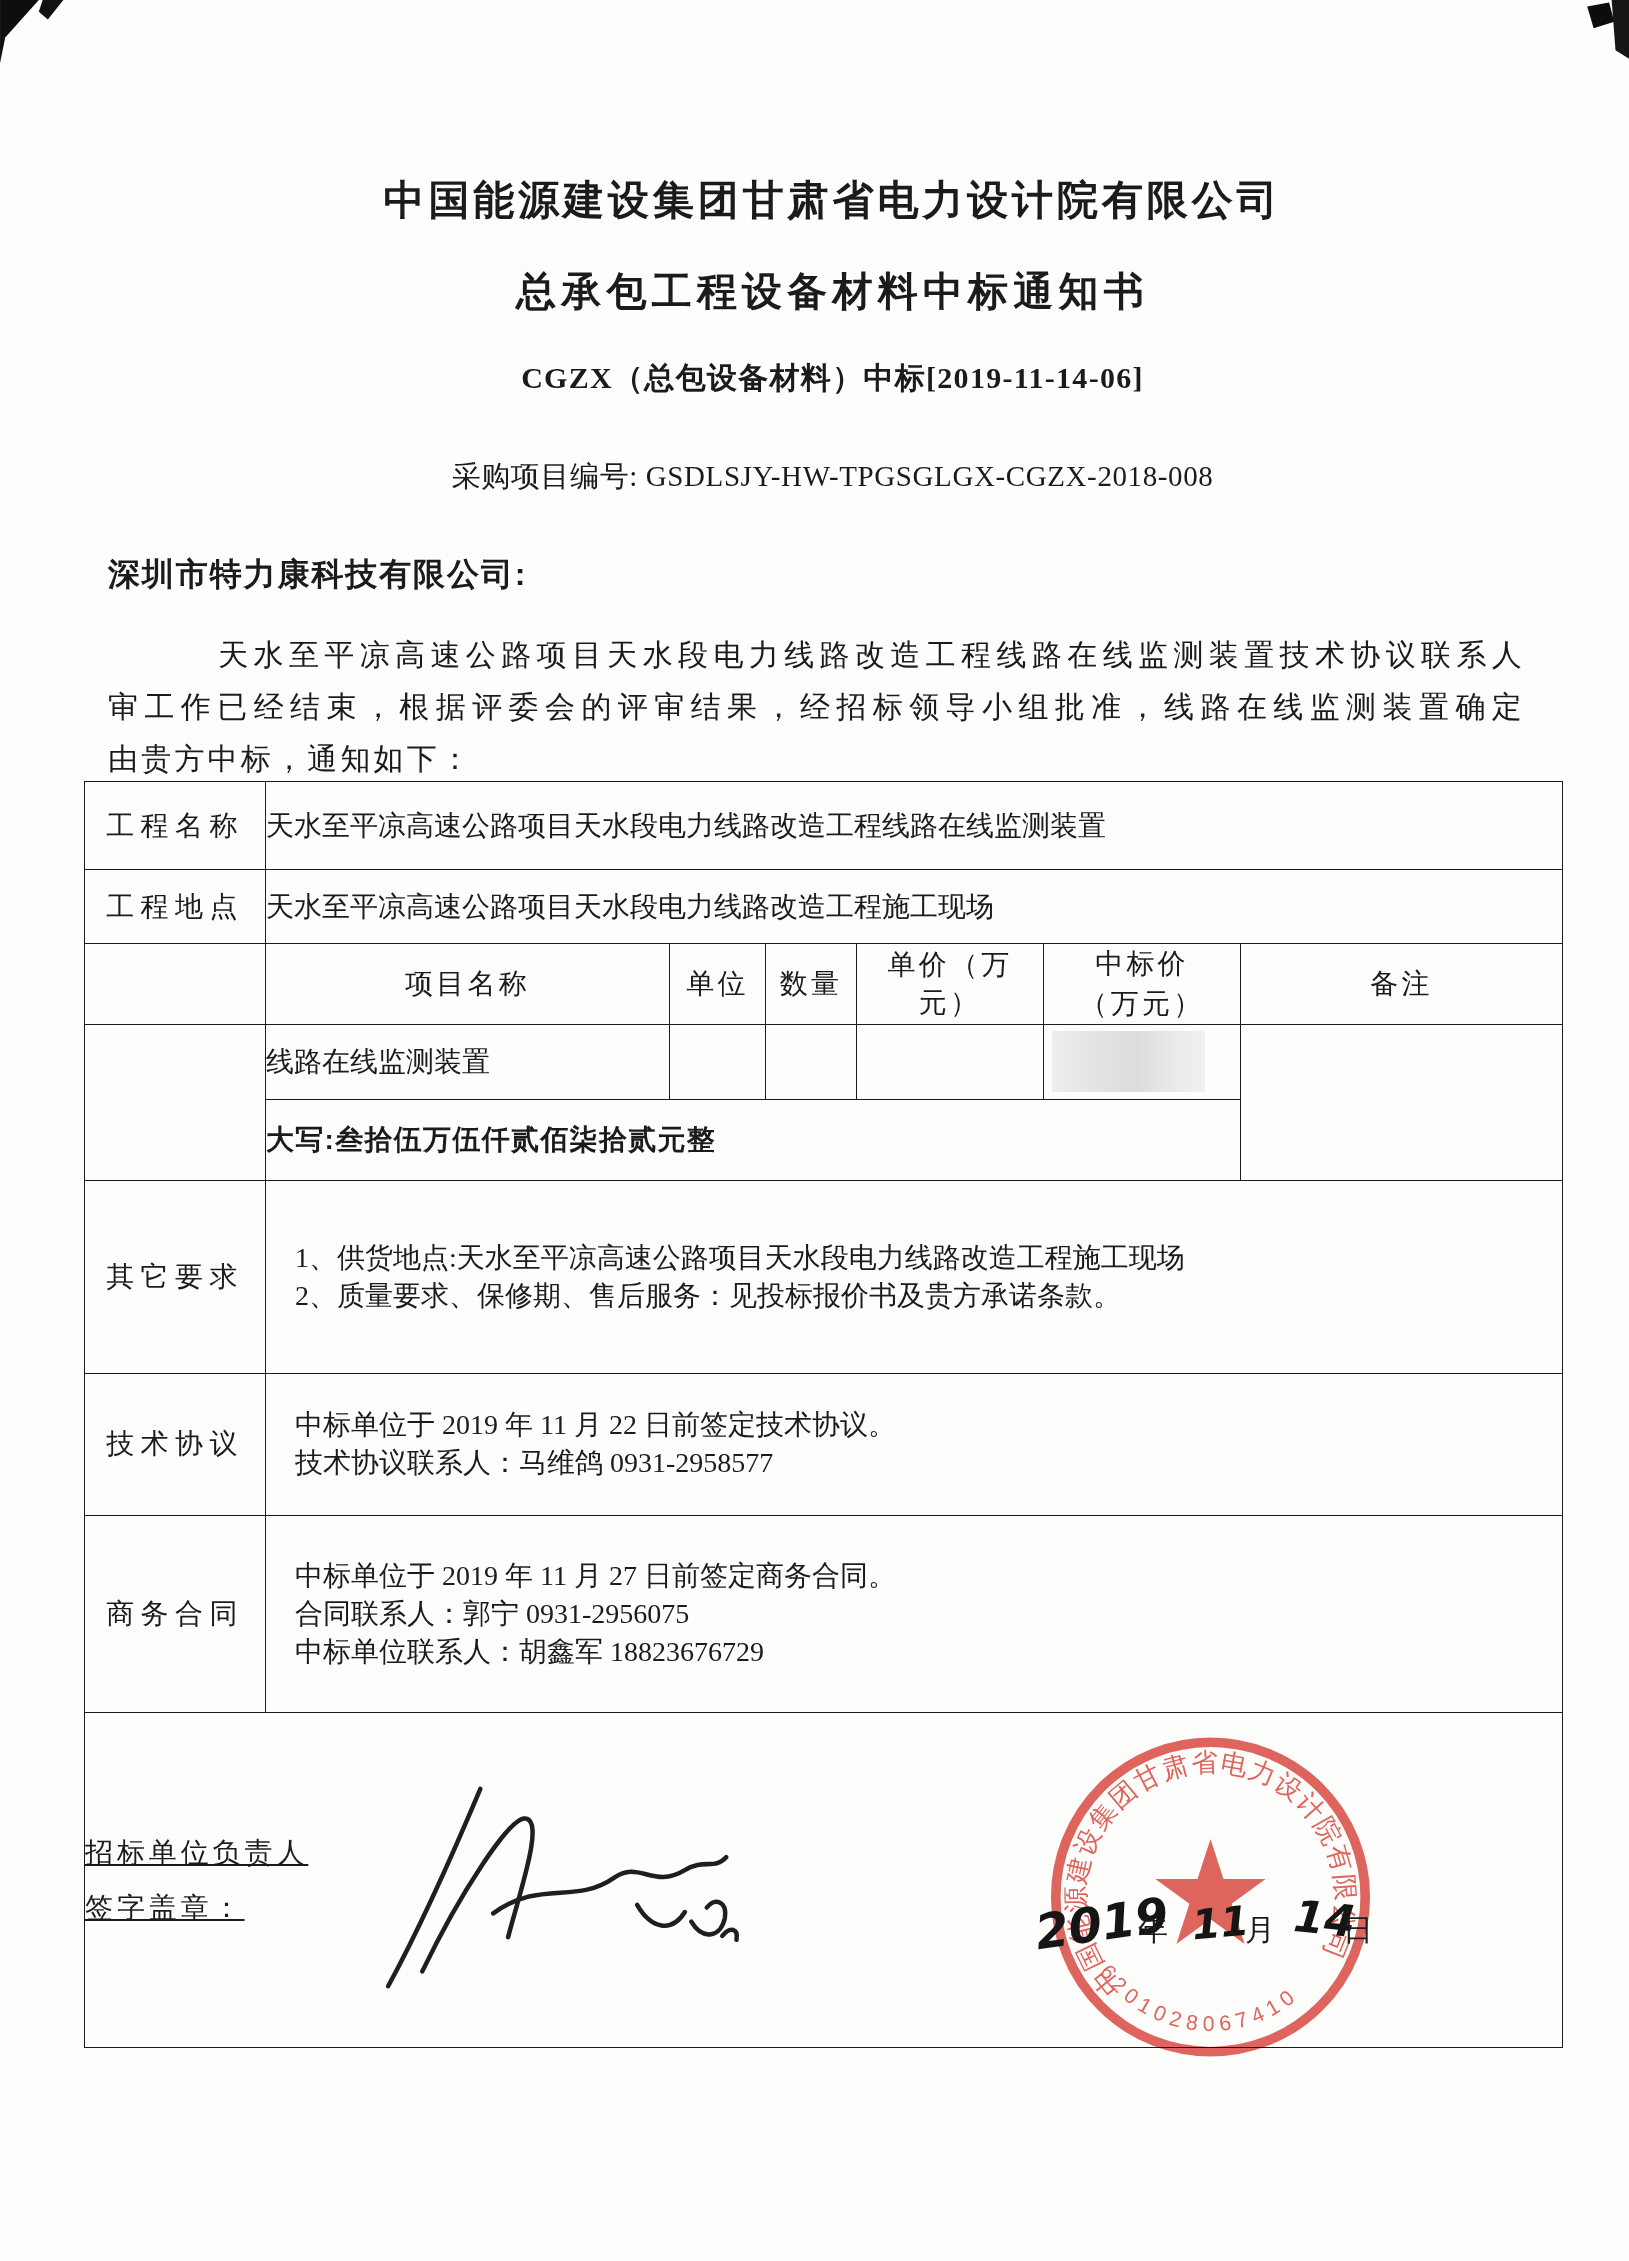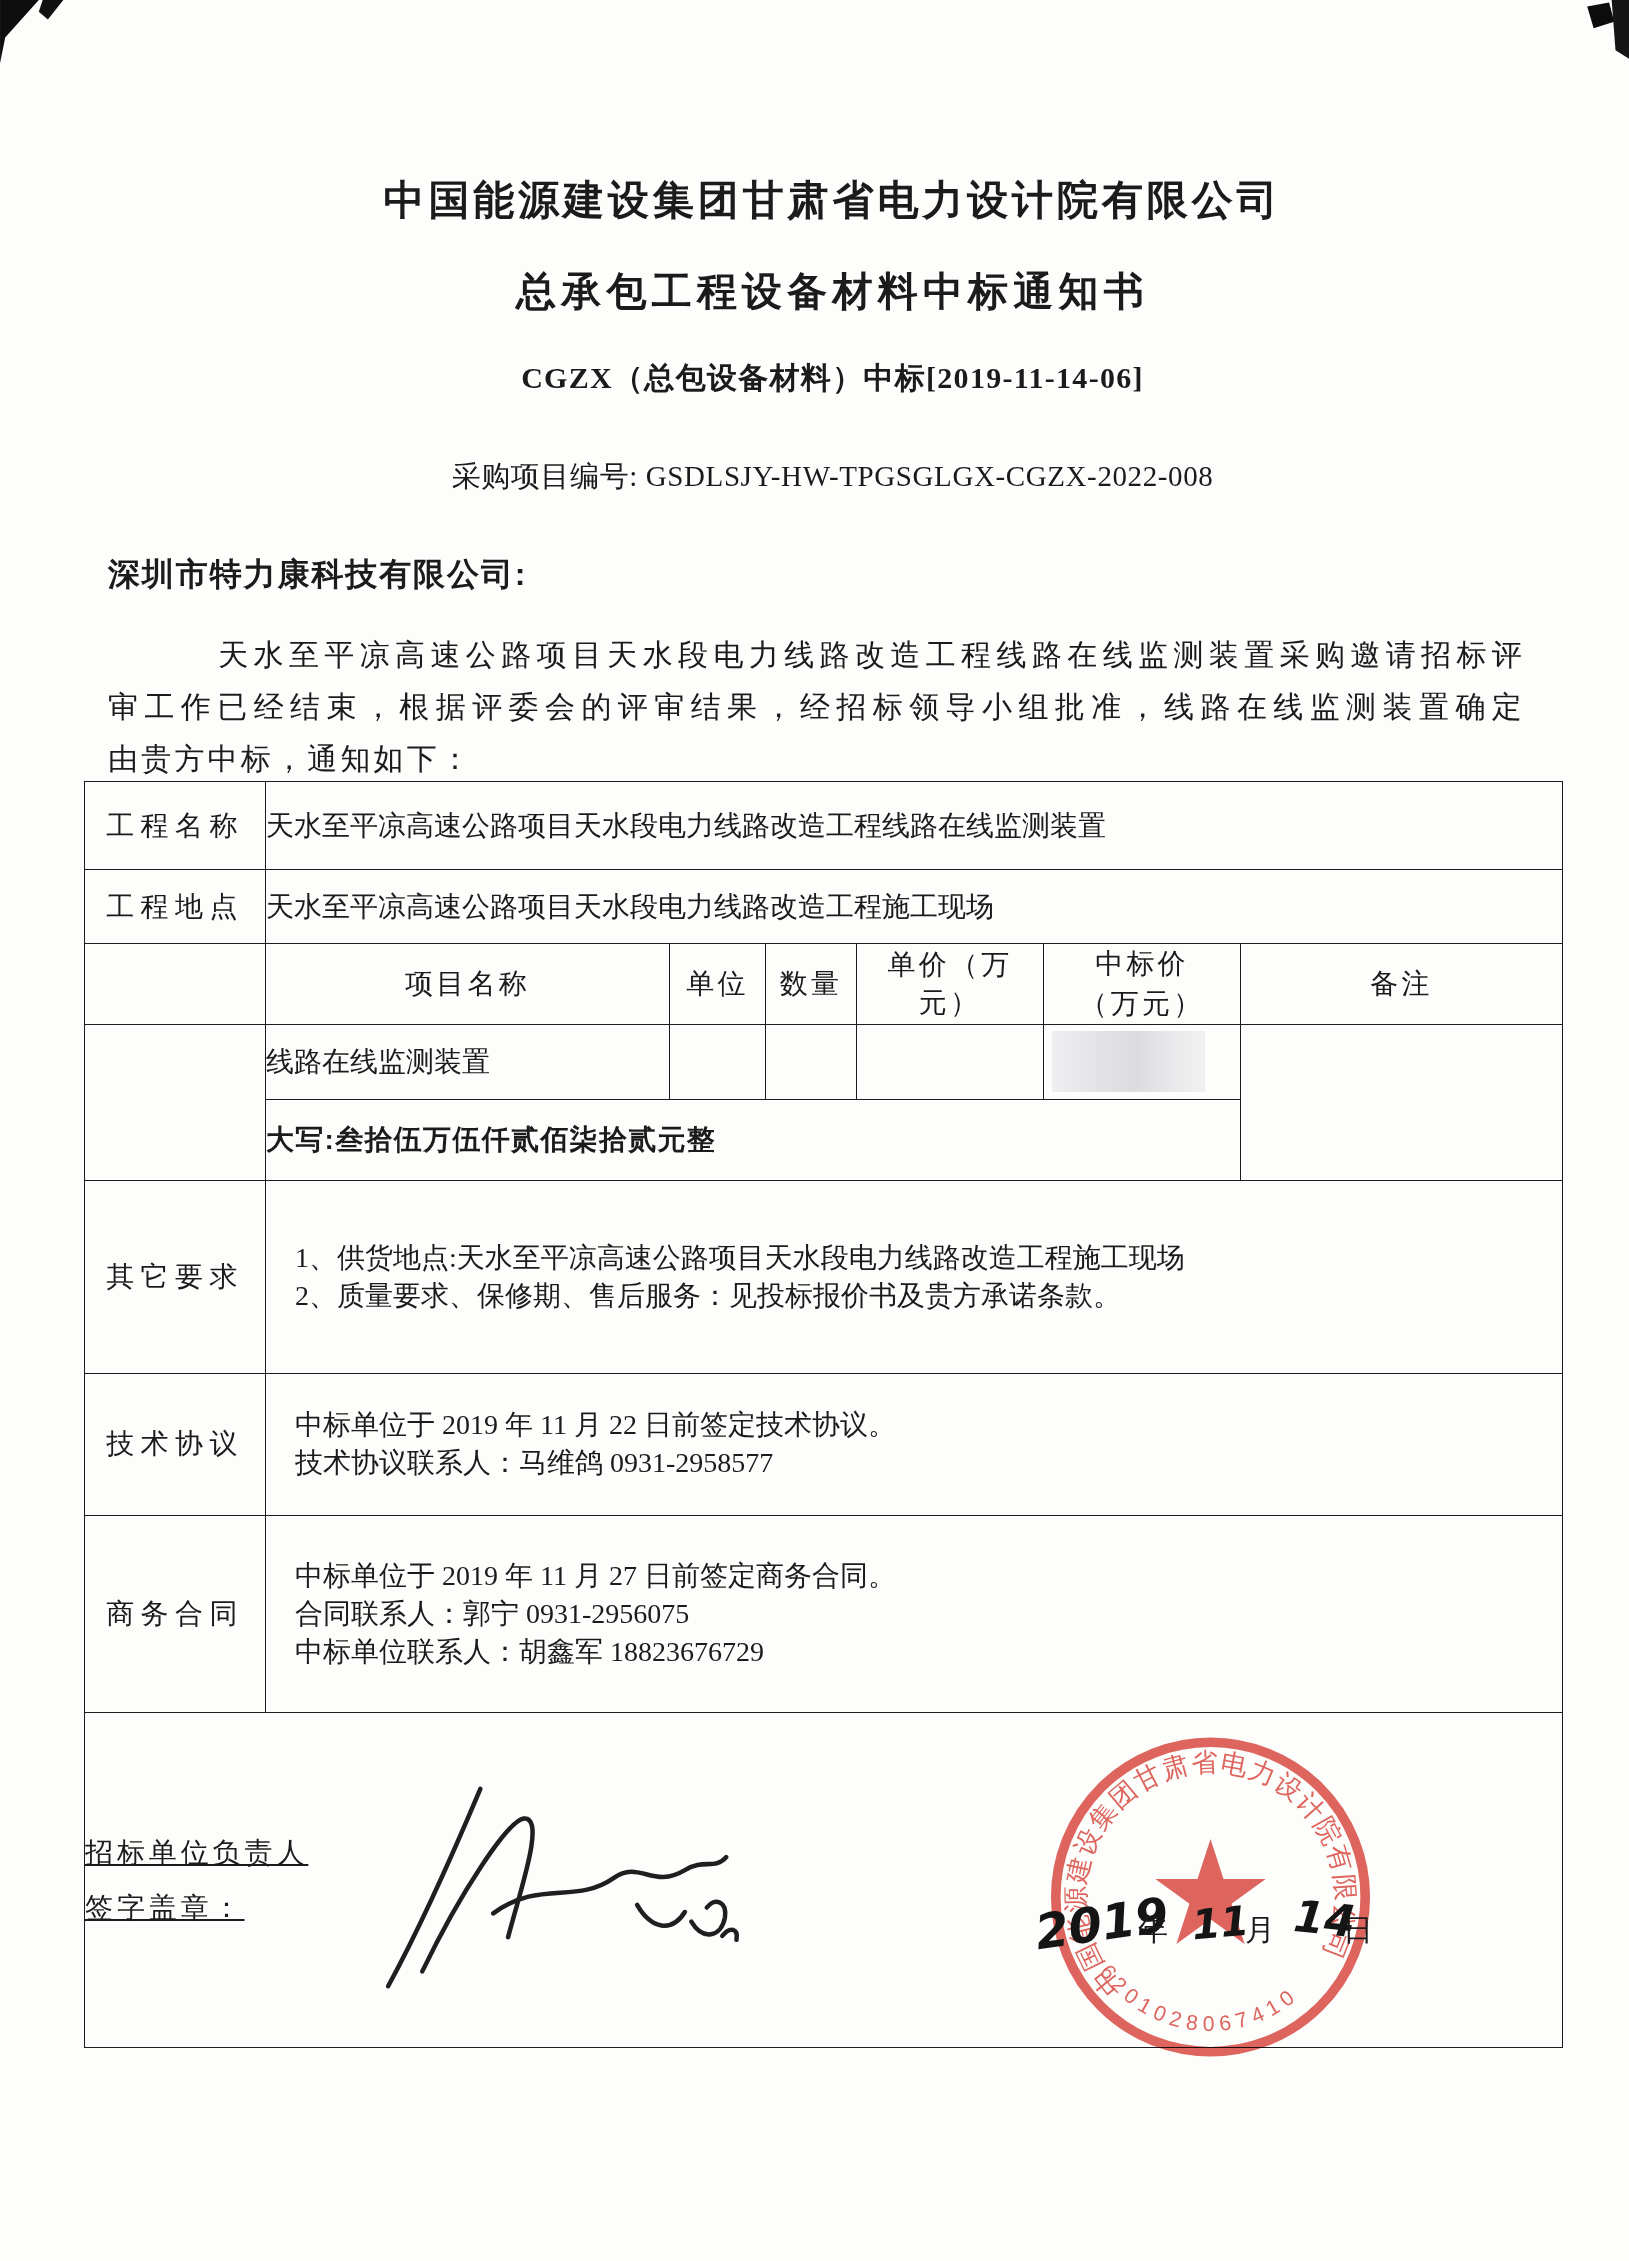--- a/index.html
+++ b/index.html
@@ -54,26 +54,26 @@
     <polygon points="62,10 96,4 104,34 72,44" fill="#0c0c0c"></polygon>
     <polygon points="100,0 128,0 128,92 106,78" fill="#161616"></polygon>
   </svg>
   <div class="abs edge-right"></div>
 
   <div class="abs centered title1">中国能源建设集团甘肃省电力设计院有限公司</div>
   <div class="abs centered title2">总承包工程设备材料中标通知书</div>
   <div class="abs centered refline">CGZX（总包设备材料）中标[2019-11-14-06]</div>
   <div class="abs centered projline">
     <span>采购项目编号:</span>
-    <span>GSDLSJY-HW-TPGSGLGX-CGZX-2022-008</span>
+    <span>GSDLSJY-HW-TPGSGLGX-CGZX-2018-008</span>
   </div>
   <div class="abs addressee">深圳市特力康科技有限公司:</div>
 
   <div class="abs para">
-    <div class="pline"><span class="indent"></span><span class="u">天水至平凉高速公路项目天水段电力线路改造工程线路在线监测装置</span><span>采购邀请招标评</span></div>
+    <div class="pline"><span class="indent"></span><span class="u">天水至平凉高速公路项目天水段电力线路改造工程线路在线监测装置</span><span>技术协议联系人</span></div>
     <div class="pline"><span>审工作已经结束，根据评委会的评审结果，经招标领导小组批准，</span><span class="u">线路在线监测装置</span><span>确定</span></div>
     <div class="pline">由贵方中标，通知如下：</div>
   </div>
 
   <table class="award">
     <colgroup>
       <col style="width:181px">
         <col style="width:404px">
         <col style="width:96px">
         <col style="width:91px">

